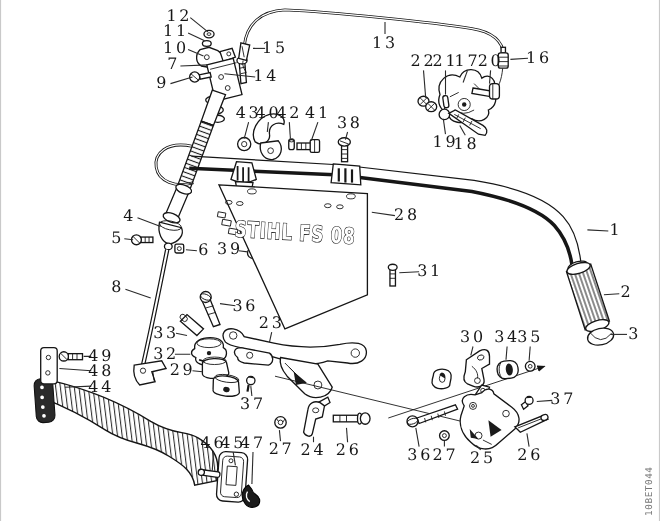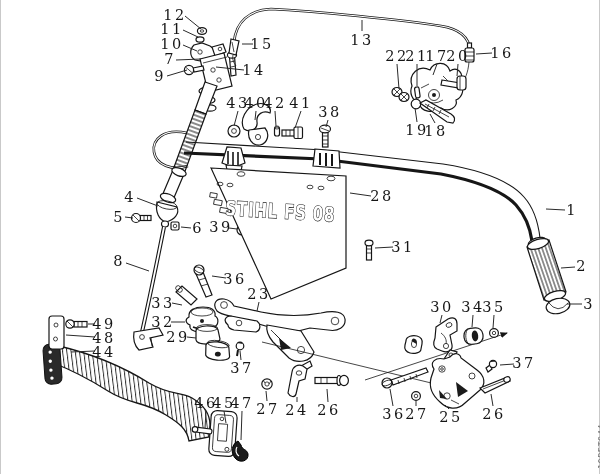--- a/index.html
+++ b/index.html
@@ -1,18 +1,18 @@
 <!DOCTYPE html>
 <html><head>
 <meta charset="utf-8">
 <style>
   html,body{margin:0;padding:0;background:#fff;}
   .stage{position:relative;width:600px;height:474px;background:#fff;
          border-left:1px solid #c9c9c9;border-right:1px solid #c9c9c9;box-sizing:border-box;
-         font-family:"DejaVu Serif",serif;padding-left:12px;}
+         font-family:"DejaVu Serif",serif;}
   svg{display:block}
   .outline{fill:#fff;stroke:#161616;stroke-width:1.2}
   .ln{stroke:#161616;stroke-width:1.1;fill:none}
   .thin{stroke:#161616;stroke-width:0.8;fill:none}
   .thick{stroke:#161616;stroke-width:3.2;fill:none}
   .dk{fill:#1b1b1b;stroke:none}
   .tube2{stroke:#161616;stroke-width:2.6;fill:none}
   .tube2w{stroke:#fff;stroke-width:1.1;fill:none}
   .plabel{font-family:"DejaVu Serif",serif;font-size:14.5px;letter-spacing:2.5px;
           fill:#161616;text-anchor:middle;dominant-baseline:central;}

